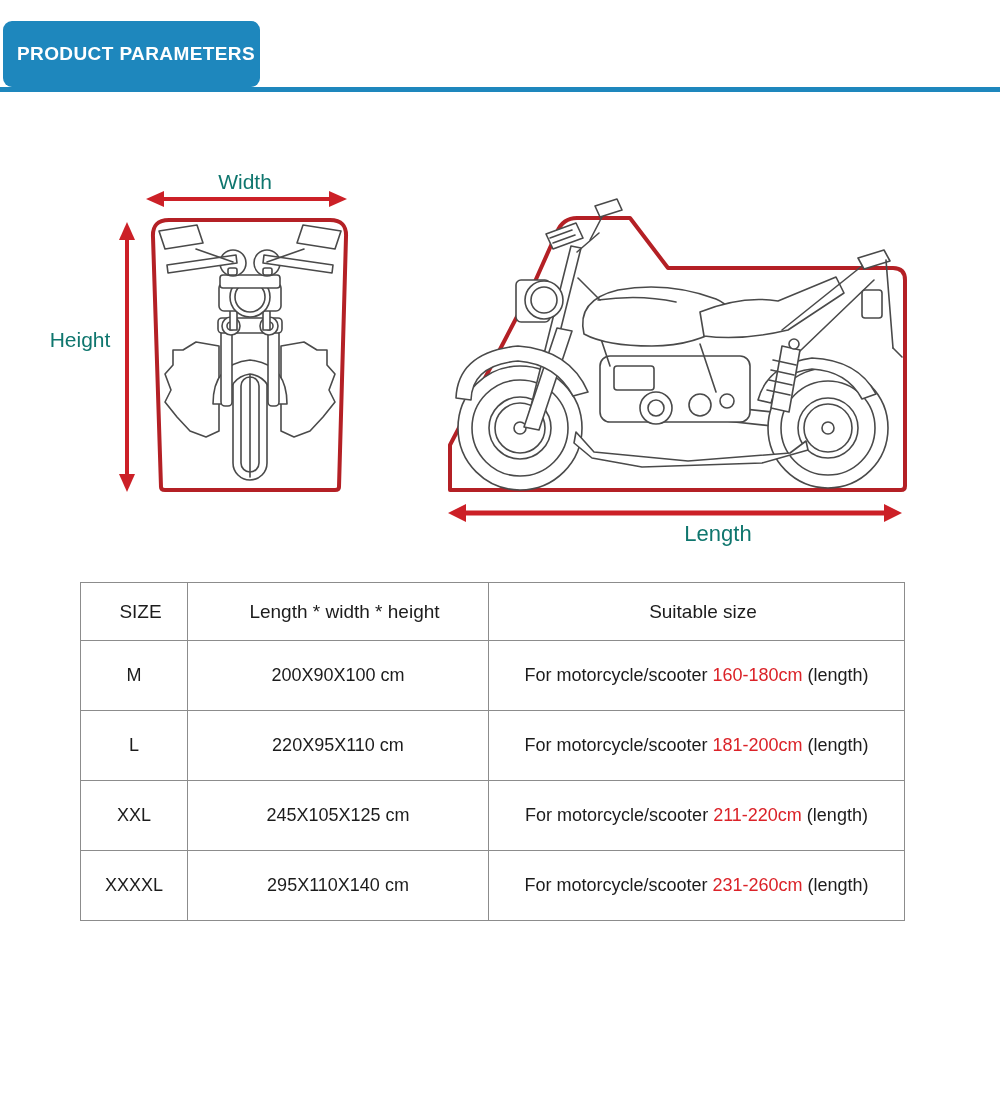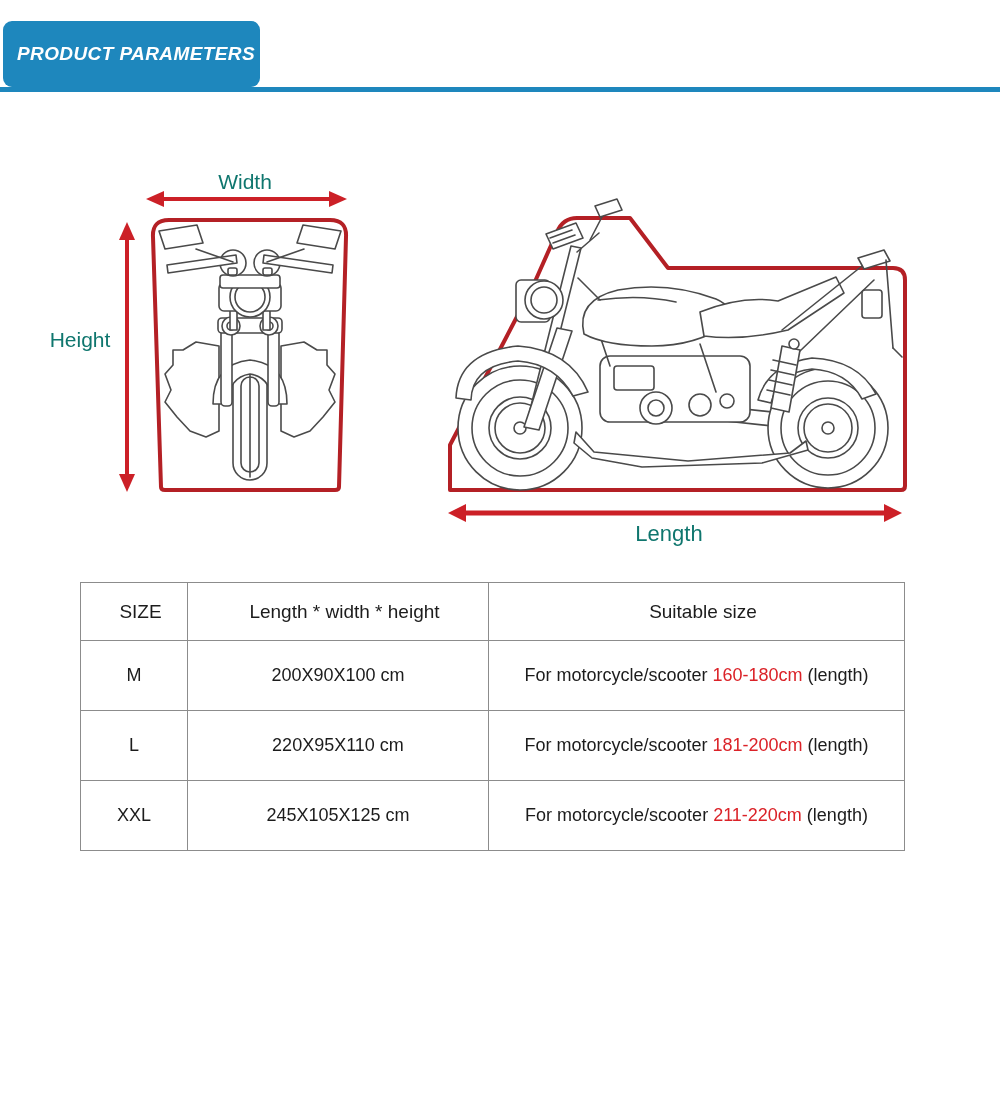--- a/index.html
+++ b/index.html
@@ -12,29 +12,29 @@
   }
   *{box-sizing:border-box;margin:0;padding:0}
   body{background:#fff;font-family:"Liberation Sans","DejaVu Sans",sans-serif;}
   .page{position:relative;width:1000px;height:1111px;background:#fff;overflow:hidden;}
 
   
   .title-tab{
     position:absolute;left:3px;top:21px;width:257px;height:66px;
     background:var(--blue);border-radius:9px;
     display:flex;align-items:center;padding-left:14px;
-    color:#fff;font-size:19px;font-weight:bold;letter-spacing:.4px;font-style:italic;
+    color:#fff;font-size:19px;font-weight:bold;letter-spacing:.4px;
   }
   .blue-line{position:absolute;left:0;top:87px;width:1000px;height:5px;background:var(--blue);}
 
   
   .dim-label{position:absolute;font-size:21px;color:#0f766e;text-align:center;}
   .label-width{left:205px;top:170px;width:80px;}
   .label-height{left:40px;top:328px;width:80px;}
-  .label-length{left:609px;top:521px;width:120px;font-size:22px;}
+  .label-length{left:658px;top:521px;width:120px;font-size:22px;}
 
   svg{position:absolute;overflow:visible;}
   .svg-front{left:105px;top:170px;width:262px;height:335px;}
   .svg-side{left:435px;top:185px;width:485px;height:365px;}
 
   .cover{fill:none;stroke:var(--cover-red);stroke-width:4;stroke-linejoin:round;}
   .arrow line{stroke:var(--arrow-red);stroke-width:4;}
   .arrow polygon{fill:var(--arrow-red);stroke:none;}
   .arrow-thick line{stroke-width:5;}
   .art *{stroke:var(--ink);stroke-width:1.6;fill:#fff;stroke-linejoin:round;stroke-linecap:round;}
@@ -197,16 +197,21 @@
       <tr>
         <td>L</td>
         <td>220X95X110 cm</td>
         <td class="cell-suitable"><span>For motorcycle/scooter </span><span class="hl">181-200cm</span><span> (length)</span></td>
       </tr>
       <tr>
         <td>XXL</td>
         <td>245X105X125 cm</td>
         <td class="cell-suitable"><span>For motorcycle/scooter </span><span class="hl">211-220cm</span><span> (length)</span></td>
       </tr>
+      <tr>
+        <td>XXXXL</td>
+        <td>295X110X140 cm</td>
+        <td class="cell-suitable"><span>For motorcycle/scooter </span><span class="hl">231-260cm</span><span> (length)</span></td>
+      </tr>
     </tbody>
   </table>
 
 </div>
 
 </body></html>

